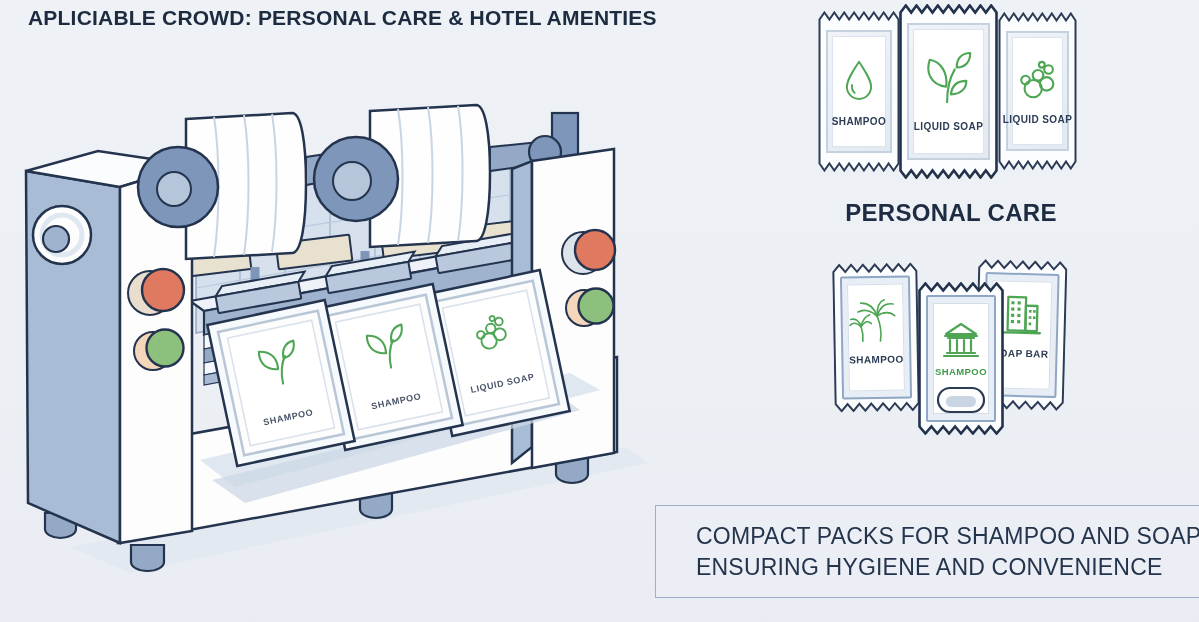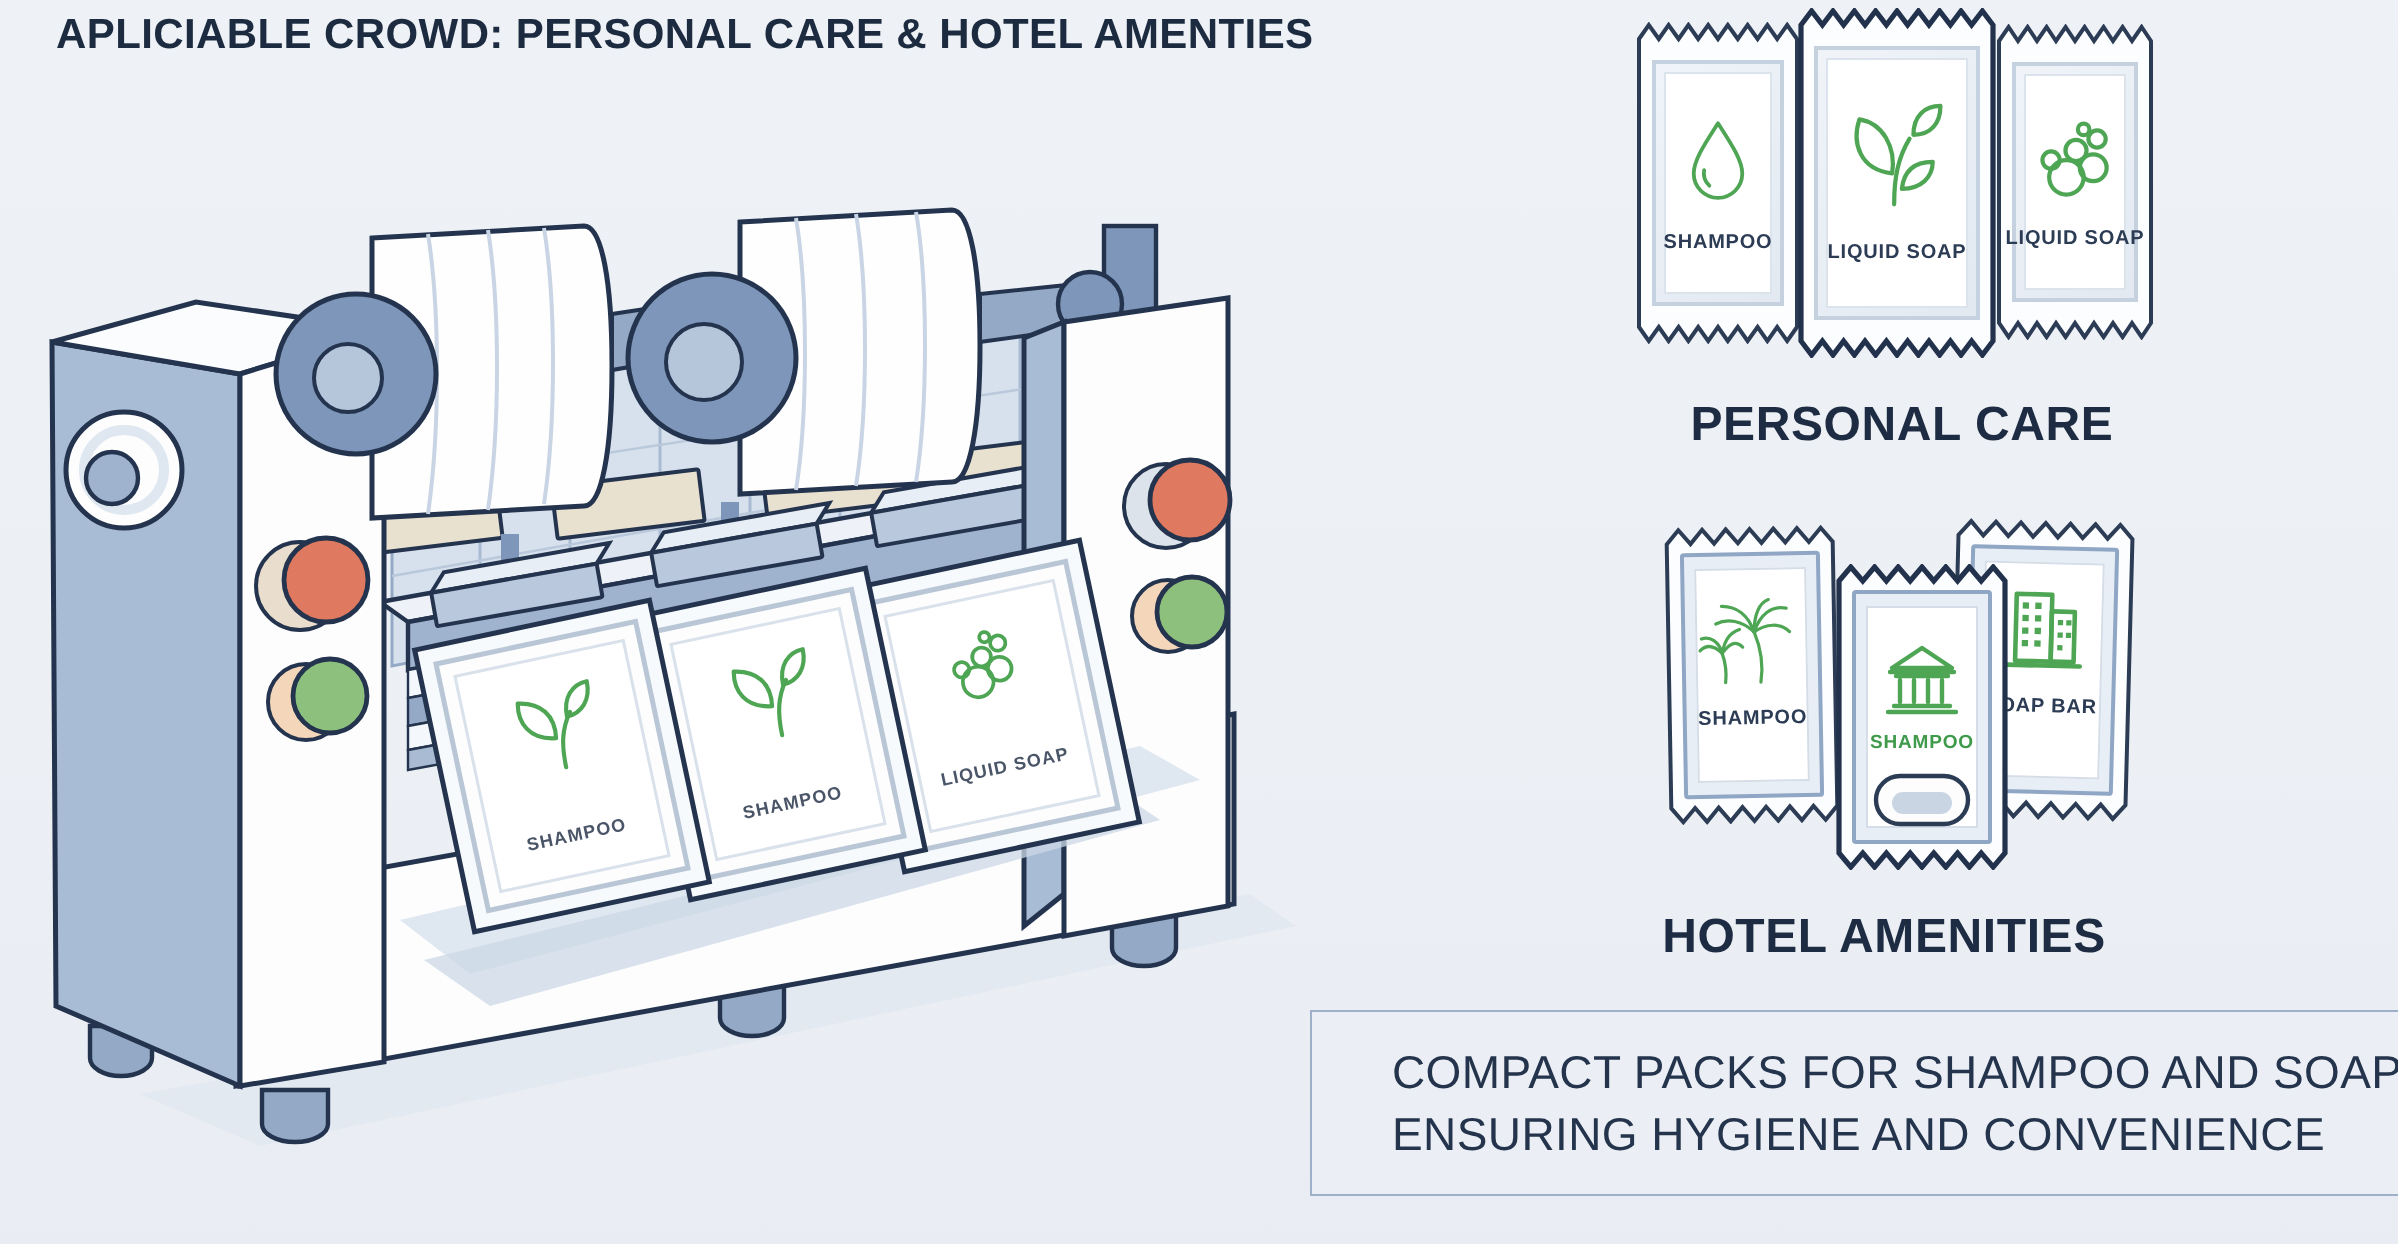--- a/index.html
+++ b/index.html
@@ -362,20 +362,19 @@
         <rect x="7" y="-5" width="2.5" height="2.5"></rect>
           <rect x="11" y="-5" width="2.5" height="2.5"></rect>
         <rect x="7" y="1" width="2.5" height="2.5"></rect>
           <rect x="11" y="1" width="2.5" height="2.5"></rect>
         <rect x="7" y="7" width="2.5" height="2.5"></rect>
       </g>
     </svg>
     <div class="s-label" style="top:88px">SOAP BAR</div>
   </div>
 
-  <div class="section-heading" id="h-hotel">HOTEL AMENITIES</div>
 
   <div class="caption-box">
     <div class="line">COMPACT PACKS FOR SHAMPOO AND SOAP,</div>
     <div class="line">ENSURING HYGIENE AND CONVENIENCE</div>
   </div>
 
 </div>
 
 </body></html>

